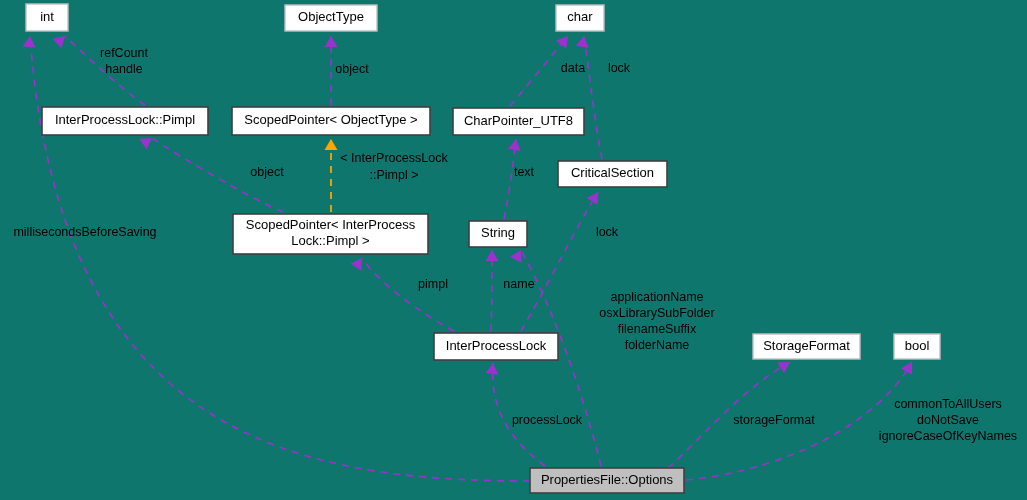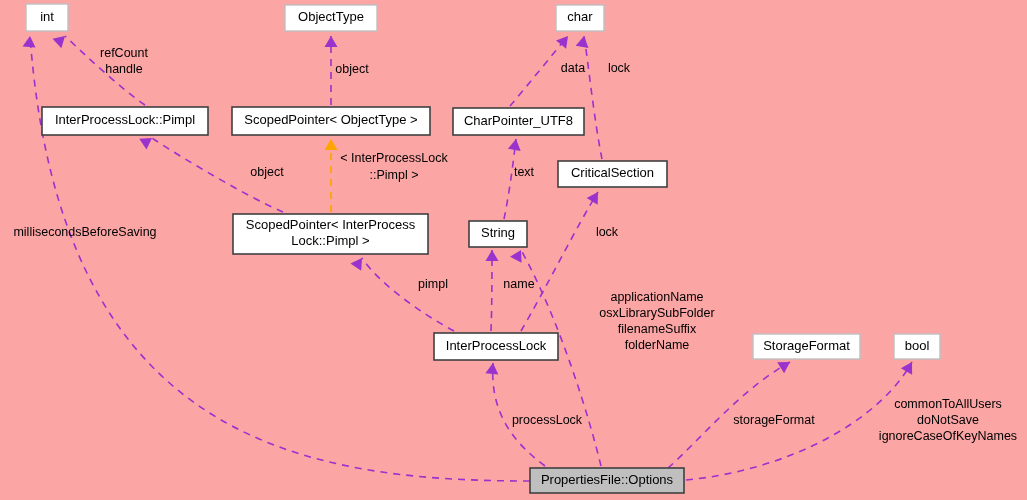--- a/index.html
+++ b/index.html
@@ -4,21 +4,21 @@
 <style>
   html, body {
     margin: 0;
     padding: 0;
     background: #ffffff;
   }
   #canvas {
     position: relative;
     width: 1027px;
     height: 500px;
-    background: #fca5a5;
+    background: #0f766e;
     font-family: "Liberation Sans", sans-serif;
     overflow: hidden;
   }
   svg#diagram {
     position: absolute;
     left: 0;
     top: 0;
     width: 1027px;
     height: 500px;
   }

